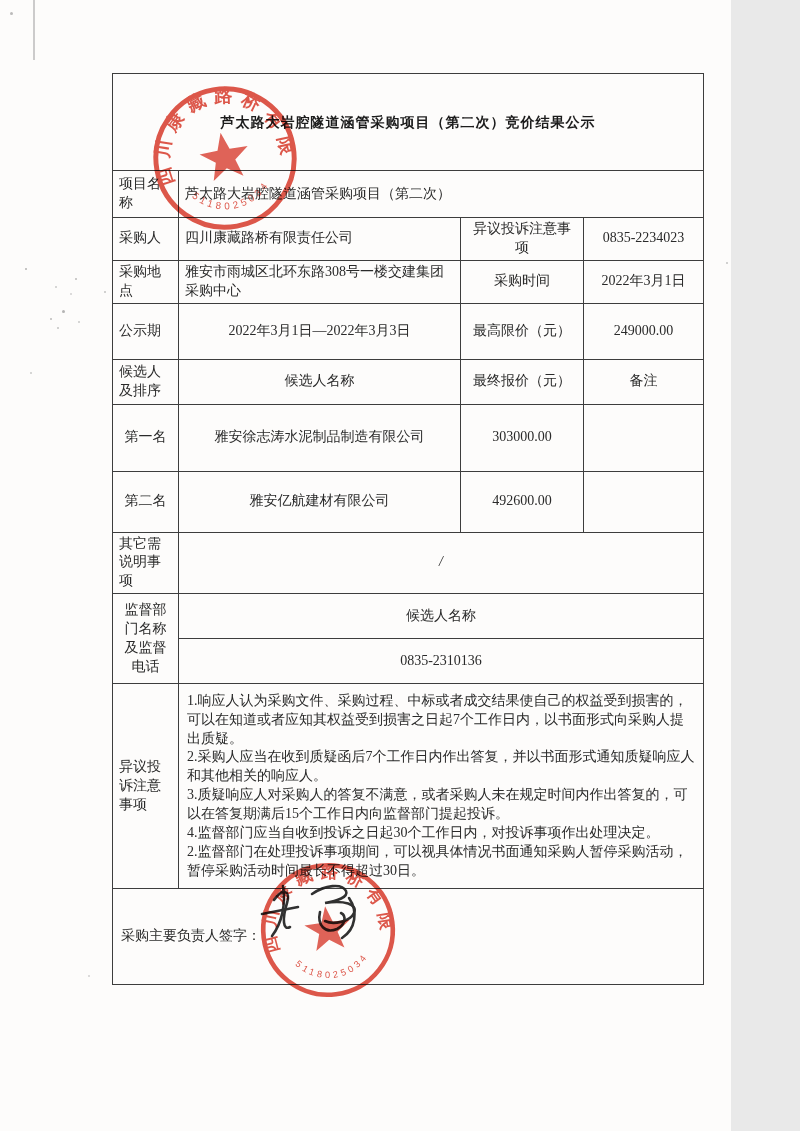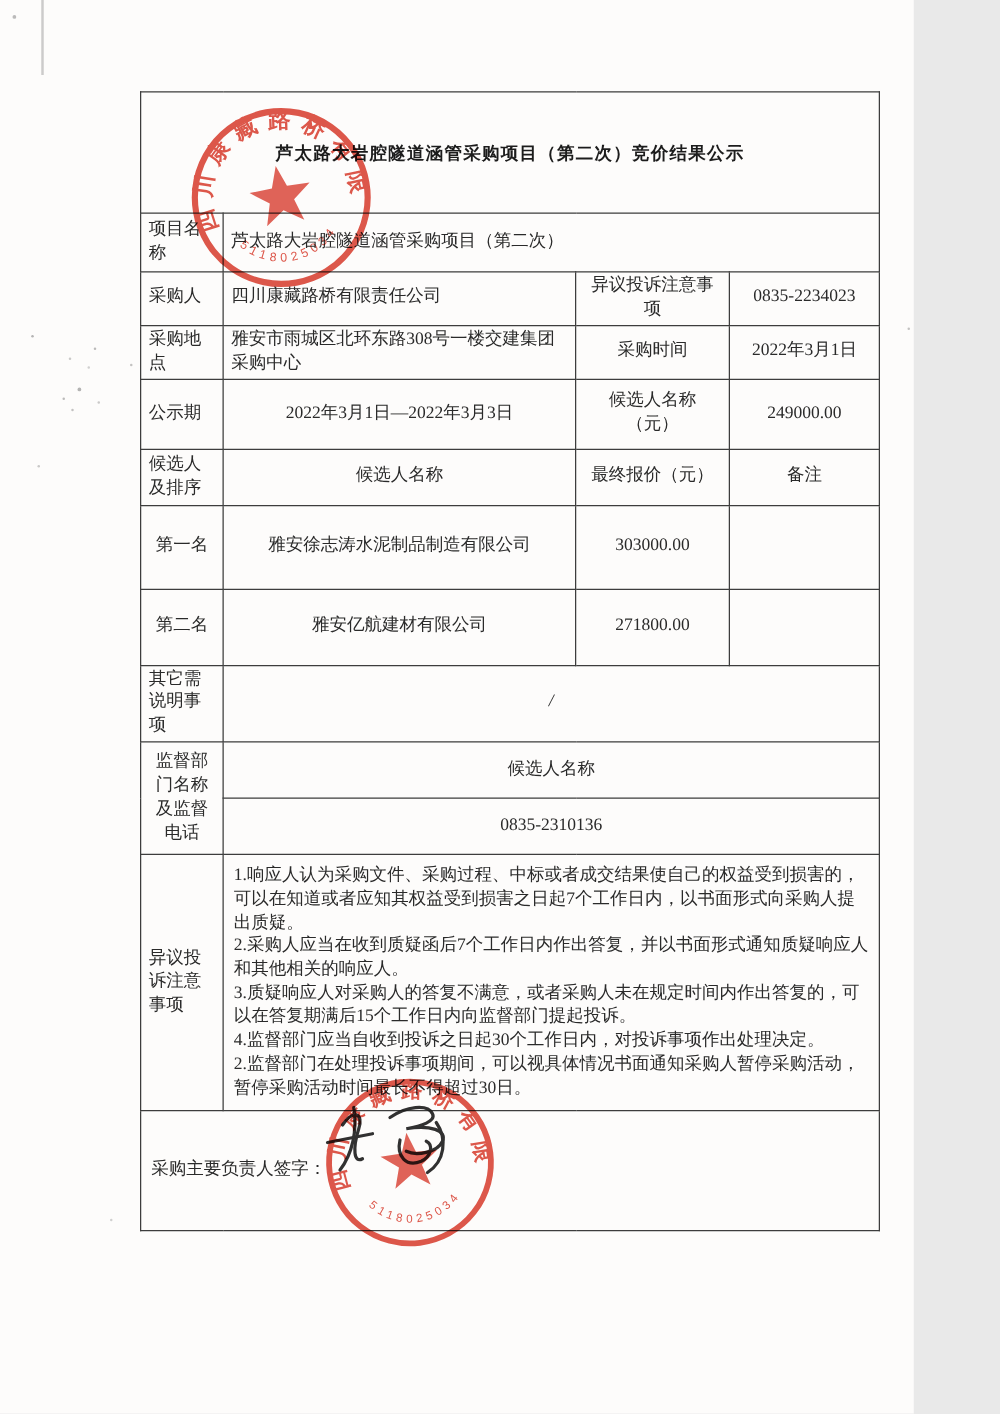--- a/index.html
+++ b/index.html
@@ -90,42 +90,42 @@
     <tr class="h40">
       <td class="label l">采购地点</td>
       <td class="l">雅安市雨城区北环东路308号一楼交建集团采购中心</td>
       <td class="c">采购时间</td>
       <td class="c">2022年3月1日</td>
     </tr>
 
     <tr class="h56">
       <td class="label l">公示期</td>
       <td class="c">2022年3月1日—2022年3月3日</td>
-      <td class="c">候选人名称（元）</td>
+      <td class="c">最高限价（元）</td>
       <td class="c">249000.00</td>
     </tr>
 
     <tr class="h45">
       <td class="label l">候选人及排序</td>
       <td class="c">候选人名称</td>
       <td class="c">最终报价（元）</td>
       <td class="c">备注</td>
     </tr>
 
     <tr class="h67">
       <td class="label c">第一名</td>
       <td class="c">雅安徐志涛水泥制品制造有限公司</td>
       <td class="c">303000.00</td>
       <td class="c"></td>
     </tr>
 
     <tr class="h61">
       <td class="label c">第二名</td>
       <td class="c">雅安亿航建材有限公司</td>
-      <td class="c">271800.00</td>
+      <td class="c">492600.00</td>
       <td class="c"></td>
     </tr>
 
     <tr class="h56">
       <td class="label l">其它需说明事项</td>
       <td colspan="3" class="c slash">/</td>
     </tr>
 
     <tr class="h90a">
       <td rowspan="2" class="label c">监督部门名称及监督电话</td>

